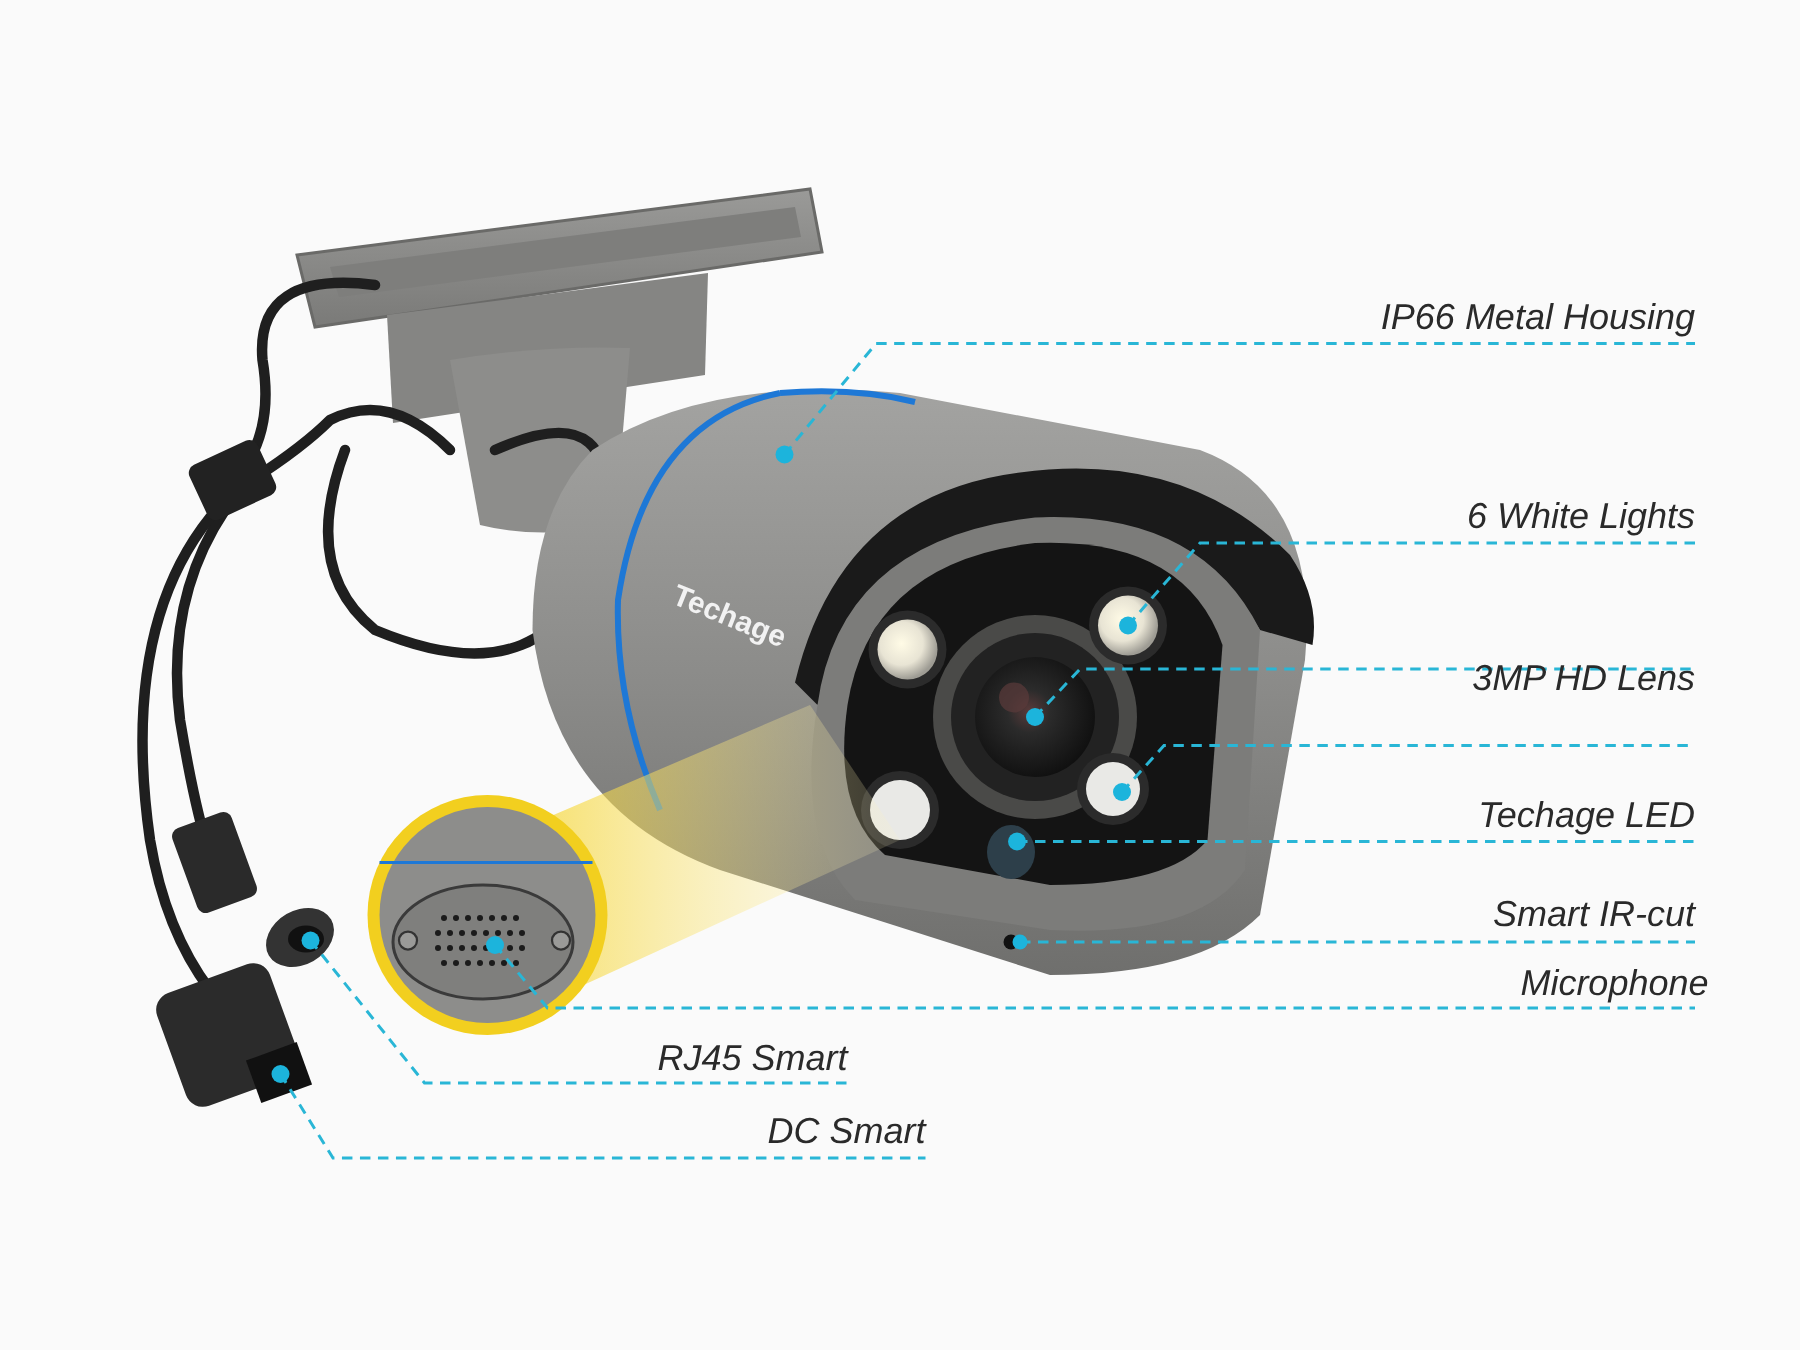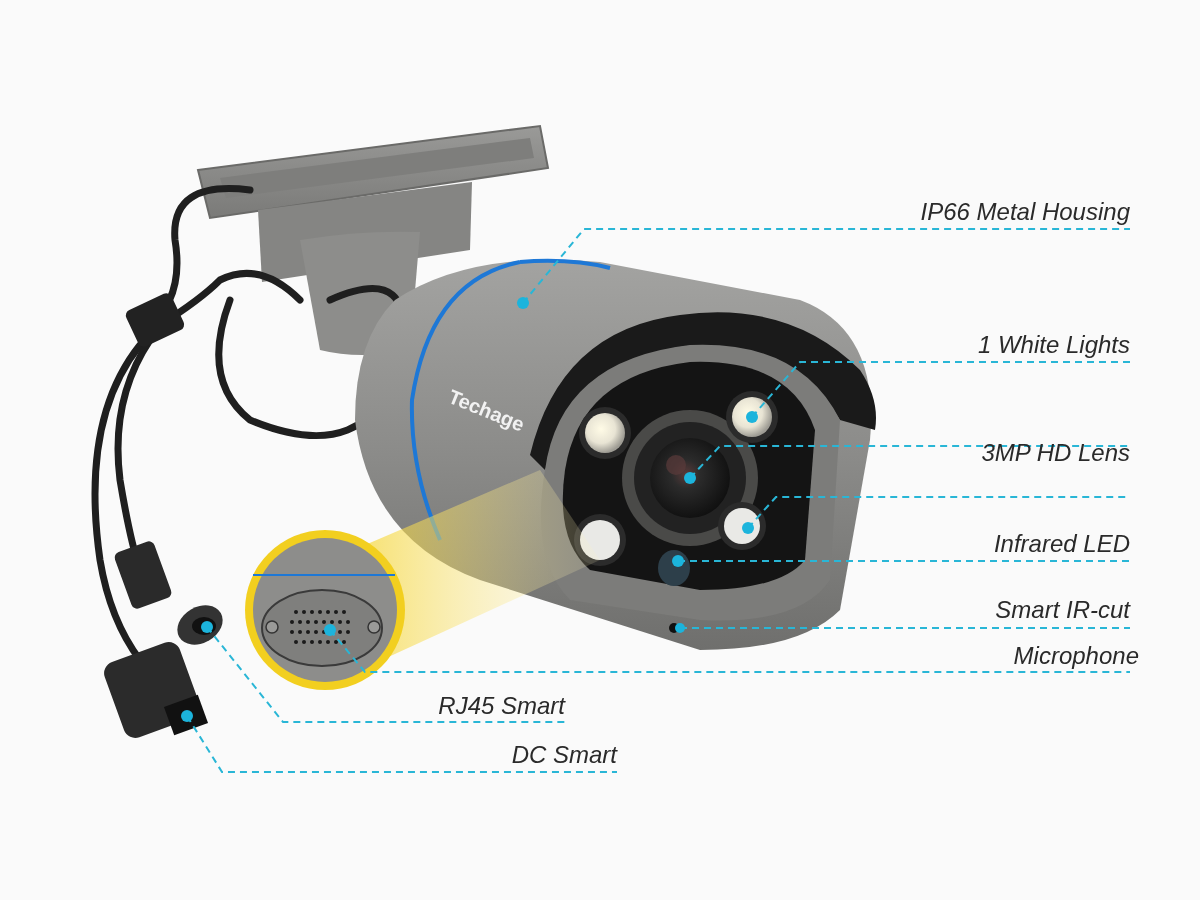--- a/index.html
+++ b/index.html
@@ -163,21 +163,21 @@
     <circle cx="748" cy="528" r="6"></circle>
     <circle cx="678" cy="561" r="6"></circle>
     <circle cx="680" cy="628" r="5"></circle>
     <circle cx="330" cy="630" r="6"></circle>
     <circle cx="207" cy="627" r="6"></circle>
     <circle cx="187" cy="716" r="6"></circle>
   </g>
 </svg>
 
 <div class="label right" style="right:70px;top:198px;">IP66 Metal Housing</div>
-<div class="label right" style="right:70px;top:331px;">1 White Lights</div>
+<div class="label right" style="right:70px;top:331px;">6 White Lights</div>
 <div class="label right" style="right:70px;top:415px;margin-top:24px;">3MP HD Lens</div>
-<div class="label right" style="right:70px;top:530px;">Infrared LED</div>
+<div class="label right" style="right:70px;top:530px;">Techage LED</div>
 <div class="label right" style="right:70px;top:596px;text-align:center;">Smart IR-cut</div>
 <div class="label right" style="right:61px;top:642px;">Microphone</div>
 <div class="label right" style="right:635px;top:692px;">RJ45 Smart</div>
 <div class="label right" style="right:583px;top:741px;">DC Smart</div>
 
 </div>
 
 </body></html>

